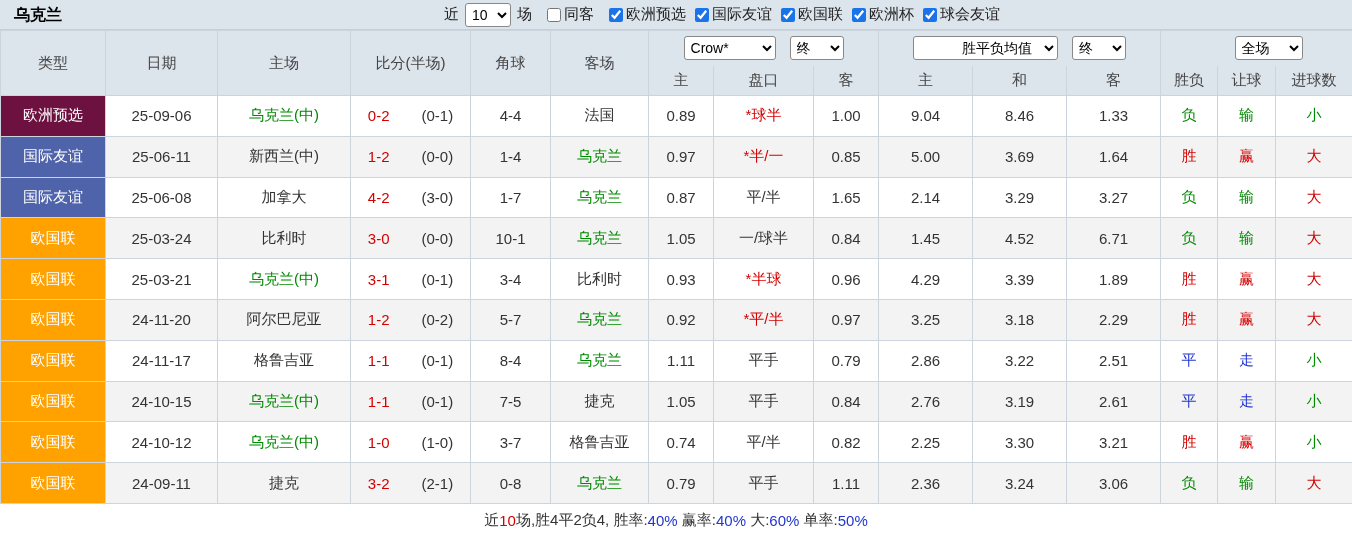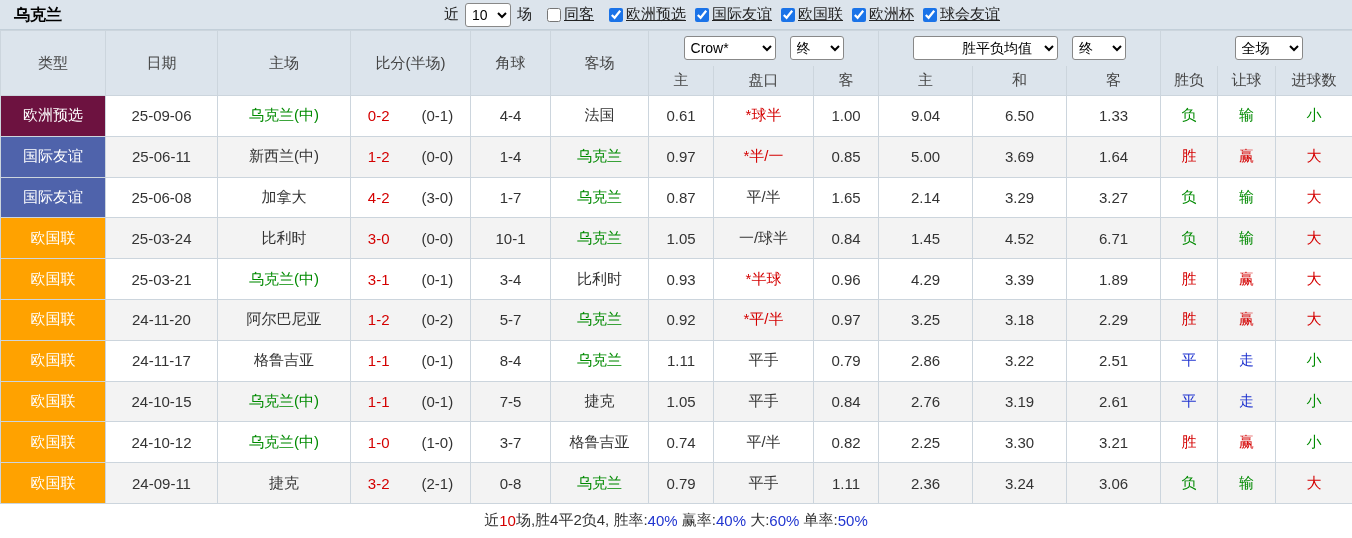--- a/index.html
+++ b/index.html
@@ -33,21 +33,21 @@
     font-size: 16px;
     color: #000;
   }
   .controls {
     display: flex;
     align-items: center;
     gap: 6px;
     padding-left: 92px;
     white-space: nowrap;
   }
-  .chk { display: inline-flex; align-items: center; gap: 3px; margin-left: 9px; cursor: pointer; text-decoration: underline; }
+  .chk { display: inline-flex; align-items: center; gap: 3px; margin-left: 9px; cursor: pointer; }
   input[type=checkbox] { width: 14px; height: 14px; accent-color: #1a73e8; }
   .league-filters { display: inline-flex; align-items: center; }
 
   select {
     font-family: inherit;
     font-size: 14px;
     background: #fff;
     border: 1px solid #888;
     border-radius: 3px;
     height: 24px;
@@ -212,25 +212,25 @@
       </tr>
     </thead>
     <tbody id="rows" data-name="table-body">
         <tr data-name="match-row">
           <td data-name="league-cell" class="league lg-euroqual">欧洲预选</td>
           <td data-name="date-cell">25-09-06</td>
           <td data-name="home-team-cell" class="c-g">乌克兰(中)</td>
           <td data-name="score-cell"><span class="c-r" data-name="fulltime-score">0-2</span><span class="half" data-name="halftime-score">(0-1)</span></td>
           <td data-name="corner-cell">4-4</td>
           <td data-name="away-team-cell">法国</td>
-          <td data-name="asian-home-odds-cell">0.61</td>
+          <td data-name="asian-home-odds-cell">0.89</td>
           <td data-name="handicap-cell" class="c-r">*球半</td>
           <td data-name="asian-away-odds-cell">1.00</td>
           <td data-name="europe-home-odds-cell">9.04</td>
-          <td data-name="europe-draw-odds-cell">6.50</td>
+          <td data-name="europe-draw-odds-cell">8.46</td>
           <td data-name="europe-away-odds-cell">1.33</td>
           <td data-name="result-cell" class="c-g">负</td>
           <td data-name="handicap-result-cell" class="c-g">输</td>
           <td data-name="goals-cell" class="c-g">小</td>
         </tr>
         <tr data-name="match-row">
           <td data-name="league-cell" class="league lg-friendly">国际友谊</td>
           <td data-name="date-cell">25-06-11</td>
           <td data-name="home-team-cell">新西兰(中)</td>
           <td data-name="score-cell"><span class="c-r" data-name="fulltime-score">1-2</span><span class="half" data-name="halftime-score">(0-0)</span></td>

